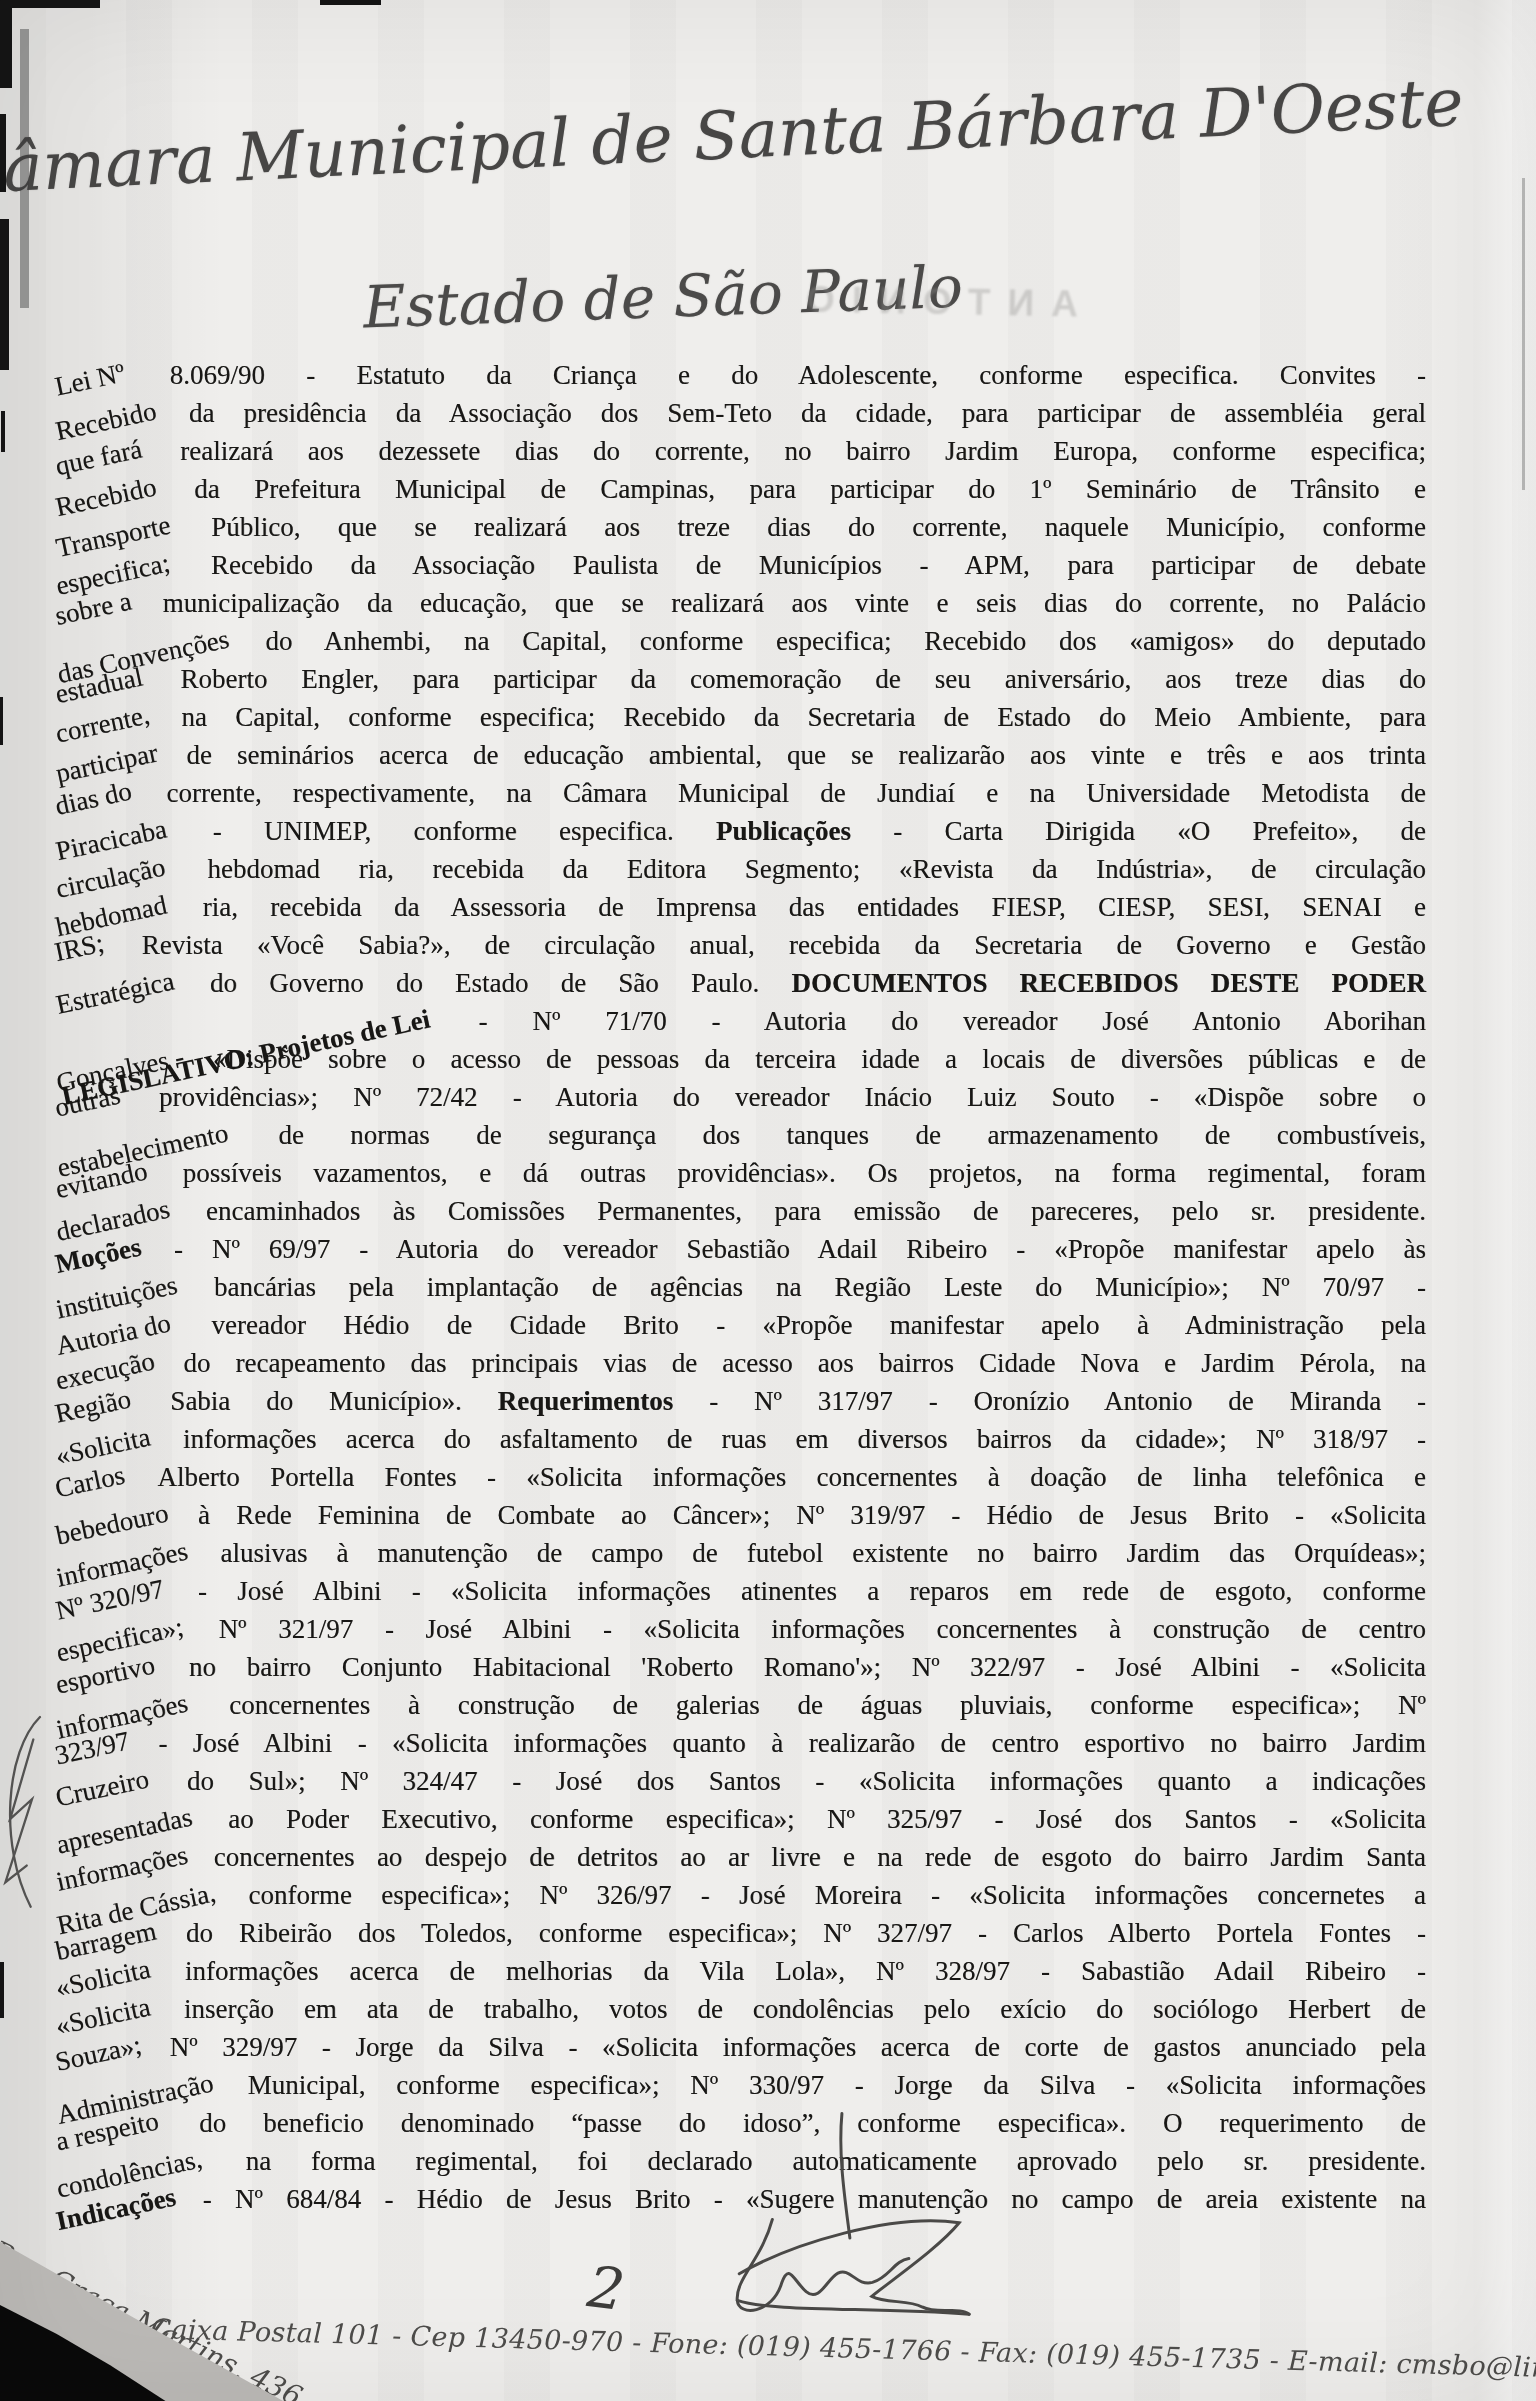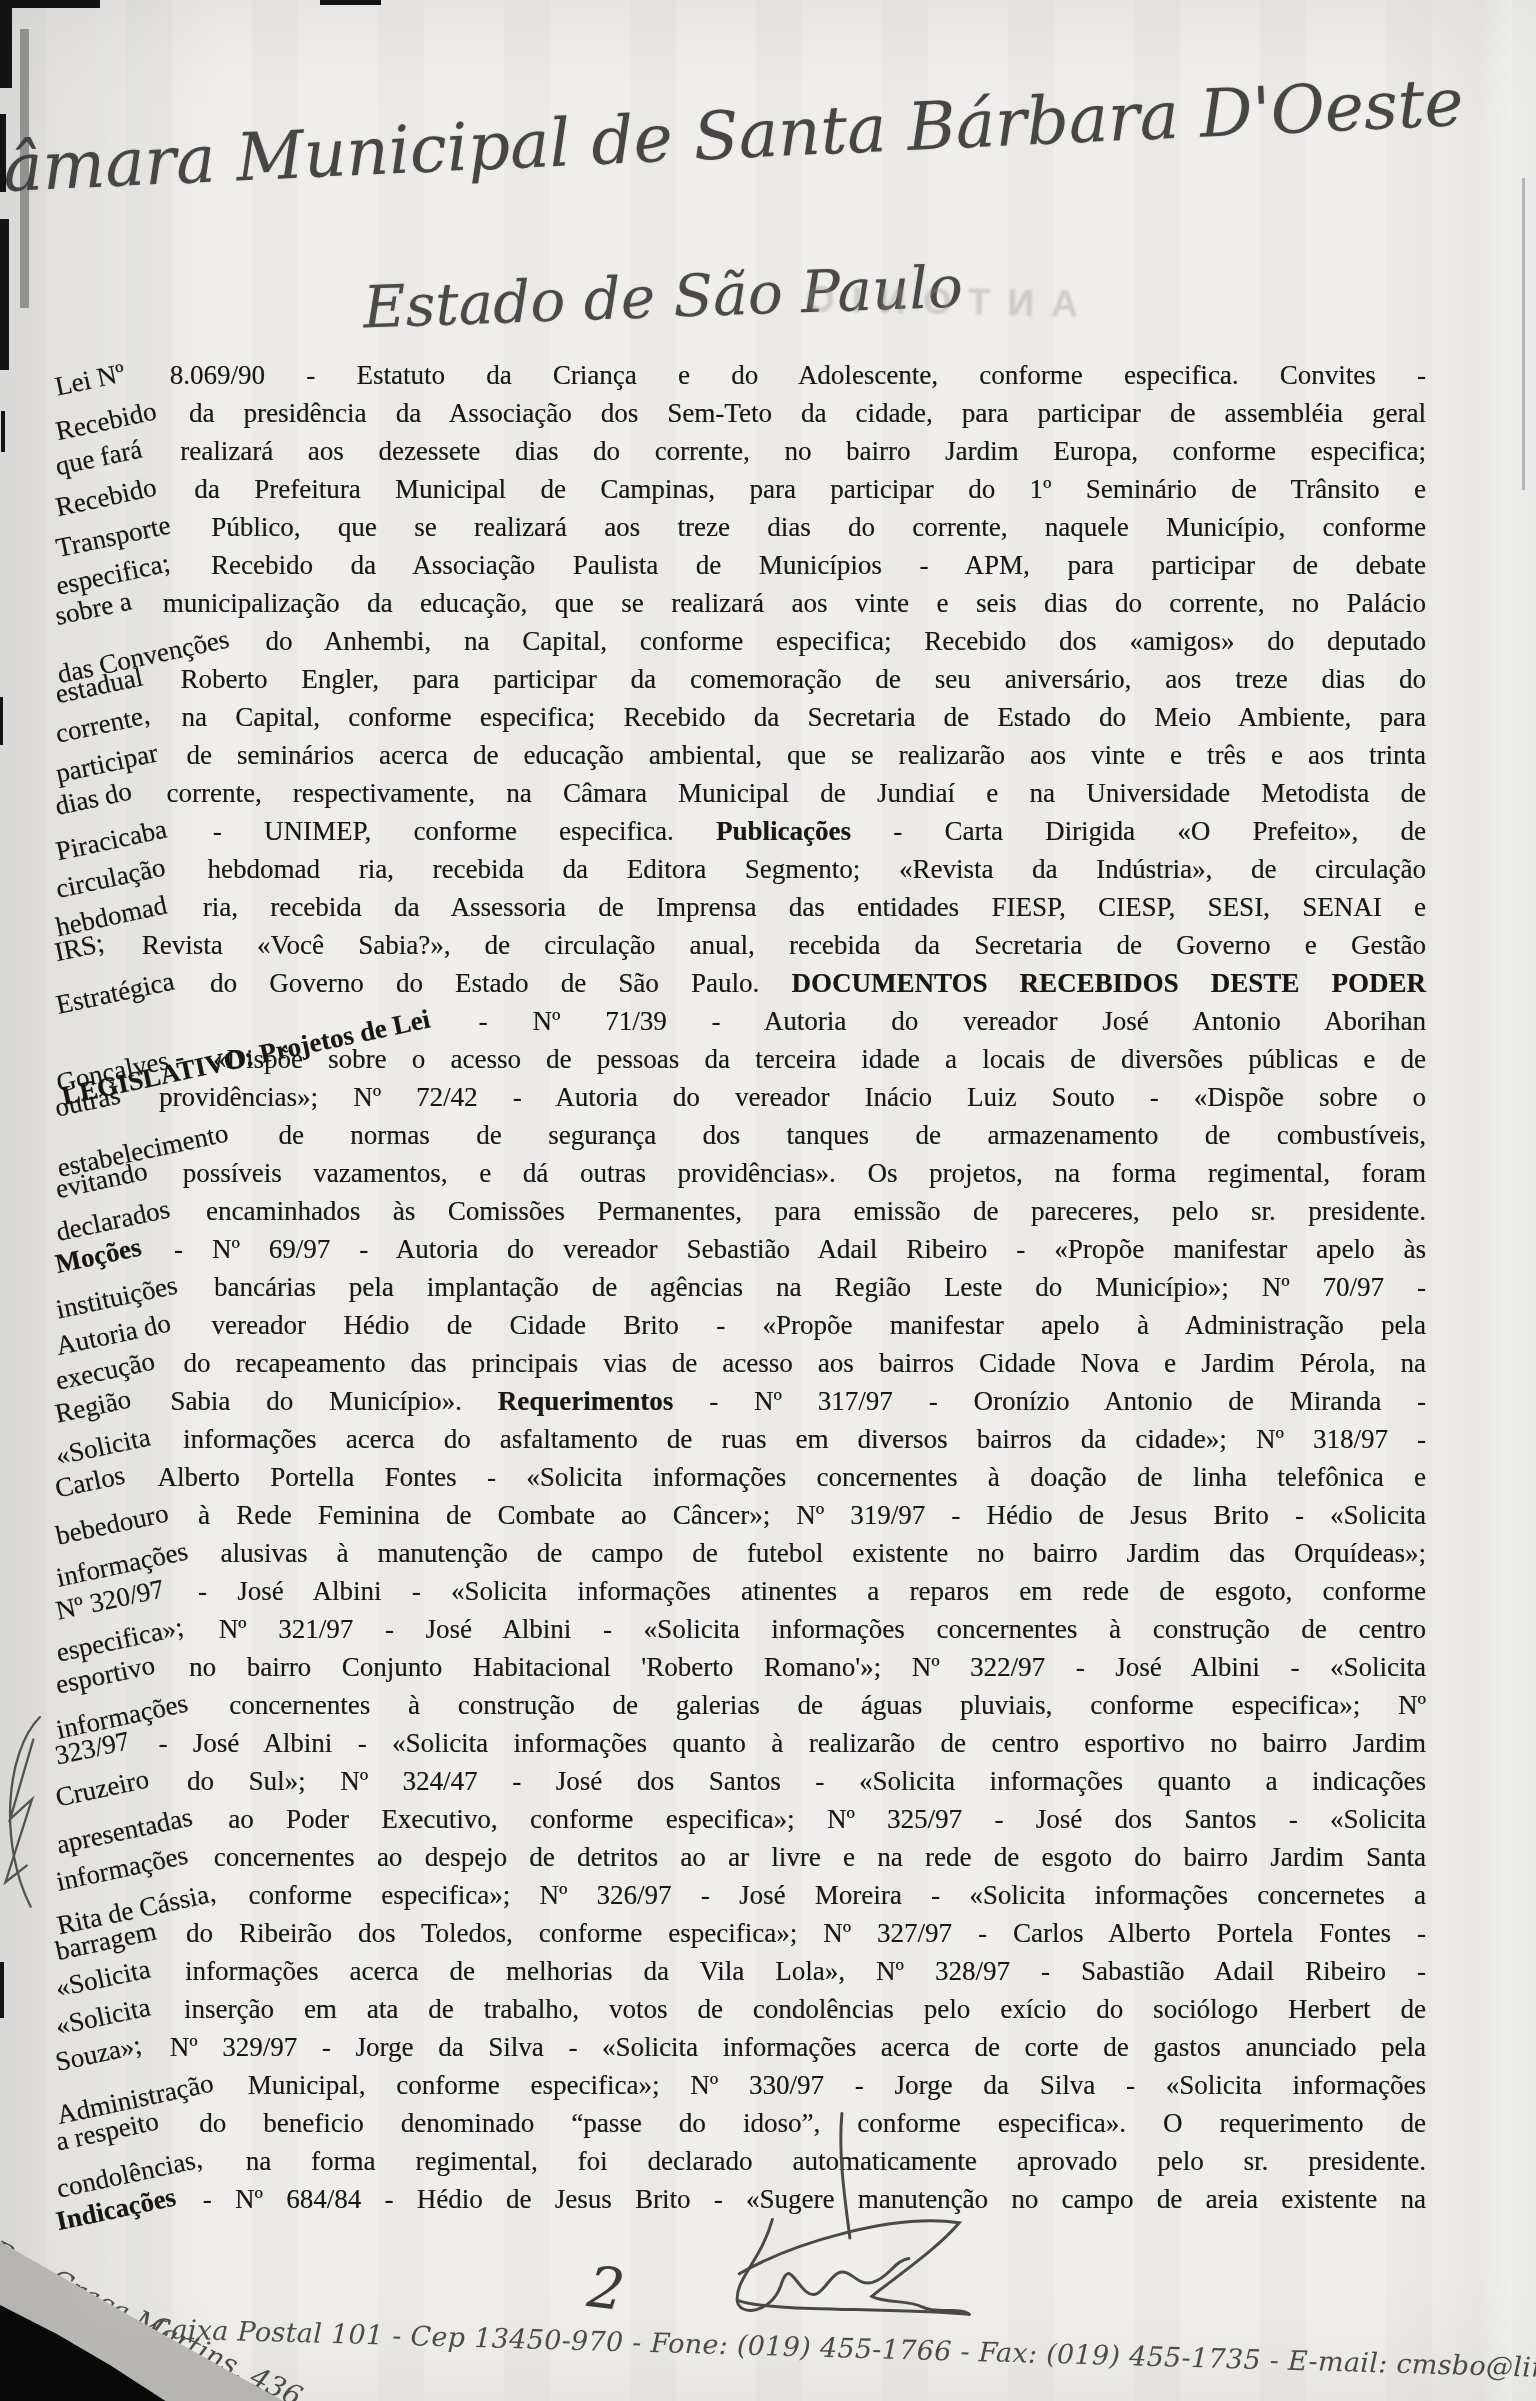--- a/index.html
+++ b/index.html
@@ -111,21 +111,21 @@
     <div class="line"><span>das Convenções</span><span> do Anhembi, na Capital, conforme especifica; Recebido dos «amigos» do deputado</span></div>
     <div class="line"><span>estadual</span><span> Roberto Engler, para participar da comemoração de seu aniversário, aos treze dias do</span></div>
     <div class="line"><span>corrente,</span><span> na Capital, conforme especifica; Recebido da Secretaria de Estado do Meio Ambiente, para</span></div>
     <div class="line"><span>participar</span><span> de seminários acerca de educação ambiental, que se realizarão aos vinte e três e aos trinta</span></div>
     <div class="line"><span>dias do</span><span> corrente, respectivamente, na Câmara Municipal de Jundiaí e na Universidade Metodista de</span></div>
     <div class="line"><span>Piracicaba</span><span> - UNIMEP, conforme especifica. </span><span class="b">Publicações</span><span> - Carta Dirigida «O Prefeito», de</span></div>
     <div class="line"><span>circulação</span><span> hebdomad ria, recebida da Editora Segmento; «Revista da Indústria», de circulação</span></div>
     <div class="line"><span>hebdomad</span><span> ria, recebida da Assessoria de Imprensa das entidades FIESP, CIESP, SESI, SENAI e</span></div>
     <div class="line"><span>IRS;</span><span> Revista «Você Sabia?», de circulação anual, recebida da Secretaria de Governo e Gestão</span></div>
     <div class="line"><span>Estratégica</span><span> do Governo do Estado de São Paulo. </span><span class="b">DOCUMENTOS RECEBIDOS DESTE PODER</span></div>
-    <div class="line"><span class="b">LEGISLATIVO: Projetos de Lei</span><span> - Nº 71/39 - Autoria do vereador José Antonio Aborihan</span></div>
+    <div class="line"><span class="b">LEGISLATIVO: Projetos de Lei</span><span> - Nº 71/70 - Autoria do vereador José Antonio Aborihan</span></div>
     <div class="line"><span>Gonçalves -</span><span> «Dispõe sobre o acesso de pessoas da terceira idade a locais de diversões públicas e de</span></div>
     <div class="line"><span>outras</span><span> providências»; Nº 72/42 - Autoria do vereador Inácio Luiz Souto - «Dispõe sobre o</span></div>
     <div class="line"><span>estabelecimento</span><span> de normas de segurança dos tanques de armazenamento de combustíveis,</span></div>
     <div class="line"><span>evitando</span><span> possíveis vazamentos, e dá outras providências». Os projetos, na forma regimental, foram</span></div>
     <div class="line"><span>declarados</span><span> encaminhados às Comissões Permanentes, para emissão de pareceres, pelo sr. presidente.</span></div>
     <div class="line"><span class="b">Moções</span><span> - Nº 69/97 - Autoria do vereador Sebastião Adail Ribeiro - «Propõe manifestar apelo às</span></div>
     <div class="line"><span>instituições</span><span> bancárias pela implantação de agências na Região Leste do Município»; Nº 70/97 -</span></div>
     <div class="line"><span>Autoria do</span><span> vereador Hédio de Cidade Brito - «Propõe manifestar apelo à Administração pela</span></div>
     <div class="line"><span>execução</span><span> do recapeamento das principais vias de acesso aos bairros Cidade Nova e Jardim Pérola, na</span></div>
     <div class="line"><span>Região</span><span> Sabia do Município». </span><span class="b">Requerimentos</span><span> - Nº 317/97 - Oronízio Antonio de Miranda -</span></div>

